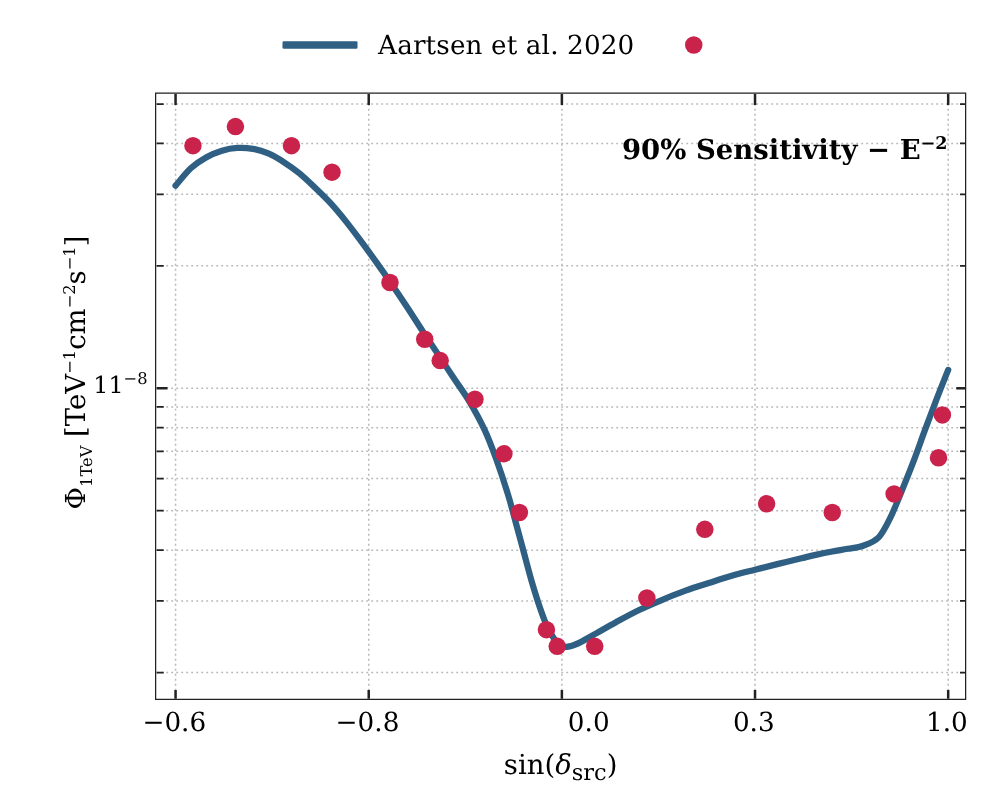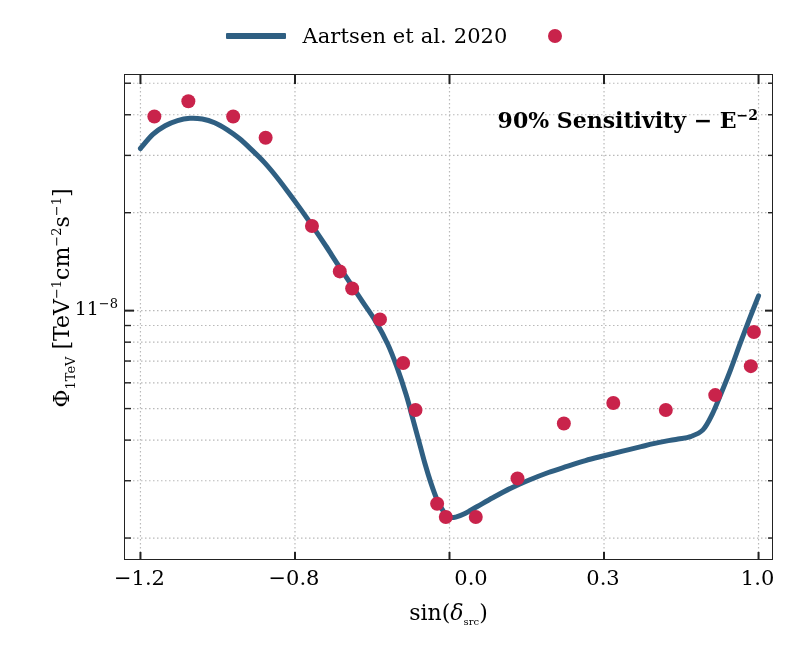--- a/index.html
+++ b/index.html
@@ -124,21 +124,21 @@
   
   #xlabel {
     position: absolute;
     left: 124px;
     width: 649px;
     top: 600px;
     text-align: center;
     font-size: 22px;
   }
   #xlabel .sub {
-    font-size: 10px;
+    font-size: 18px;
     vertical-align: sub;
   }
   #ylabel-wrap {
     position: absolute;
     left: -147px;
     top: 278px;
     width: 420px;
     height: 40px;
     display: flex;
     align-items: center;
@@ -265,21 +265,21 @@
           <circle cx="628.91" cy="256.95" r="7" fill="#C9234B"></circle>
         </g>
     </svg>
 
     <div id="annotation">
       <span>90% Sensitivity − E</span><span class="sup">−2</span>
     </div>
   </div>
 
   <div id="xticks">
-      <div class="xtick-label" style="left: 139.452px;">−1.2</div>
+      <div class="xtick-label" style="left: 139.452px;">−0.6</div>
       <div class="xtick-label" style="left: 293.976px;">−0.8</div>
       <div class="xtick-label" style="left: 471px;">0.0</div>
       <div class="xtick-label" style="left: 603.024px;">0.3</div>
       <div class="xtick-label" style="left: 757.548px;">1.0</div>
     </div>
 
   <div id="xlabel">
     <span>sin(</span><span style="font-style:italic;">δ</span><span class="sub">src</span><span>)</span>
   </div>
 

